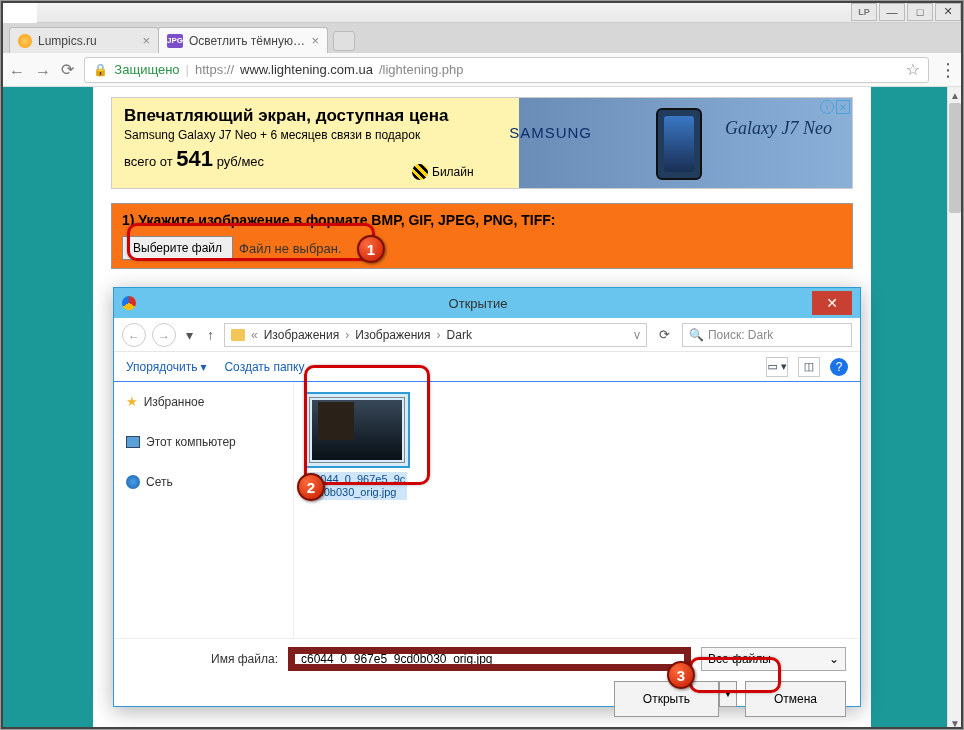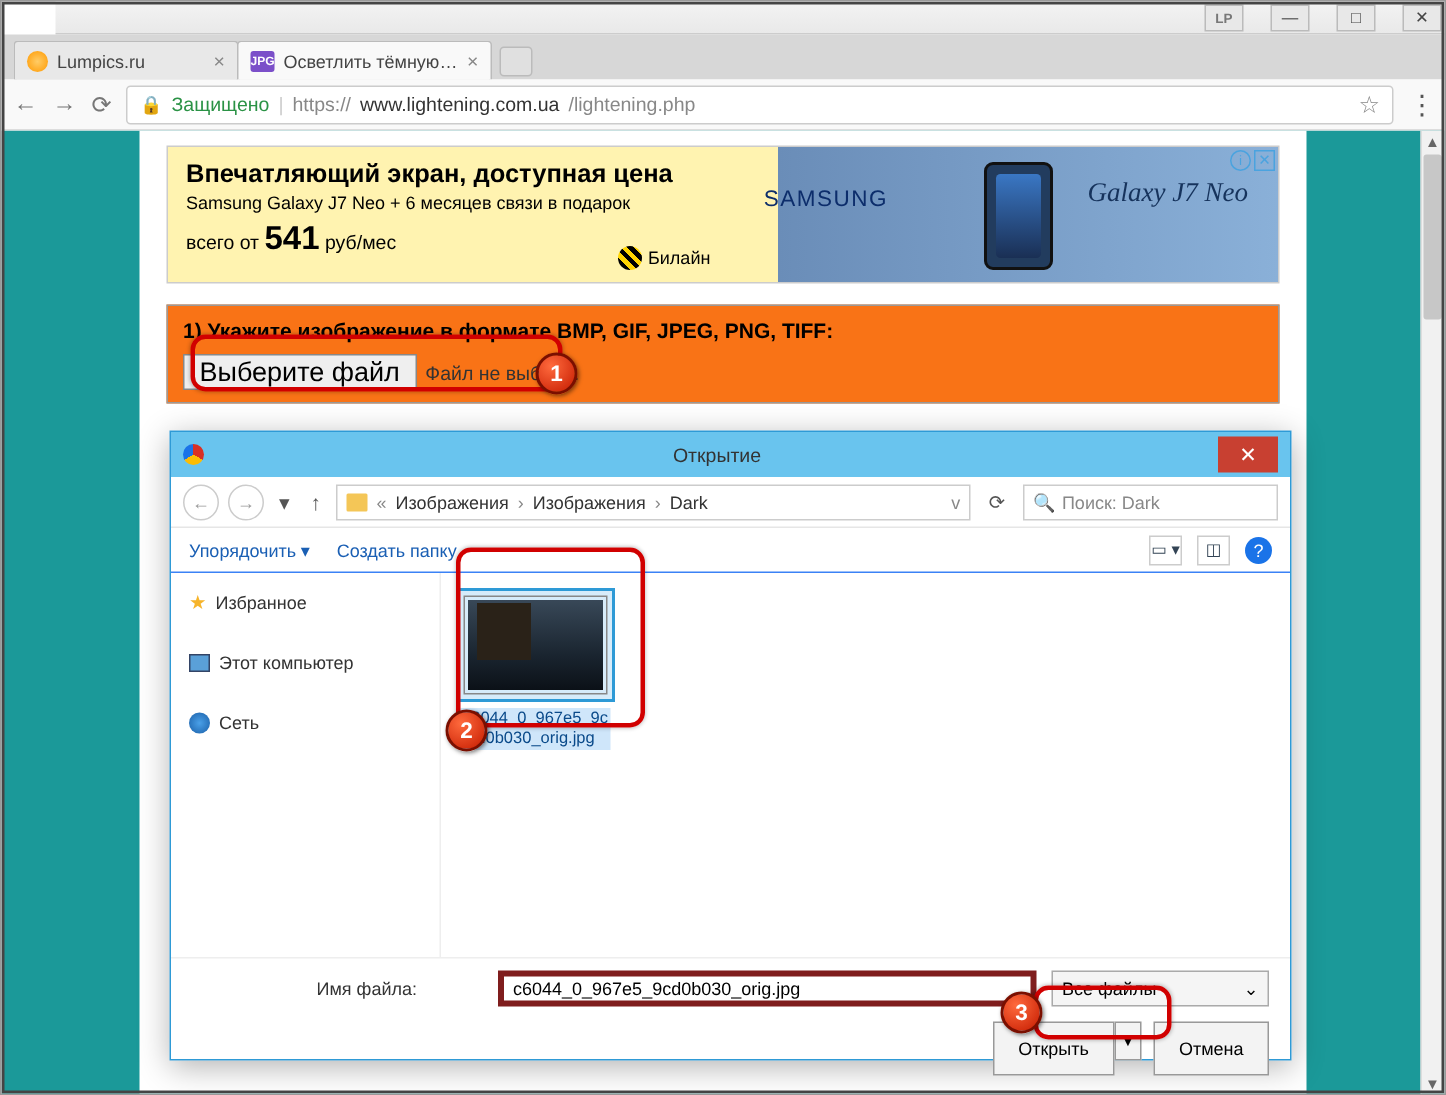--- a/index.html
+++ b/index.html
@@ -1,19 +1,19 @@
 <!DOCTYPE html>
 <html><head>
 <meta charset="utf-8">
 <style>
 * { box-sizing: border-box; margin: 0; padding: 0; font-family: "Segoe UI", Tahoma, Arial, sans-serif; }
 body { background: #fff; width: 964px; height: 730px; overflow: hidden; border: 1px solid #999; position: relative; }
 
 
-.os-bar { height: 22px; background: linear-gradient(#f3f3f3,#e9e9e9); border-bottom:1px solid #ccc; display:flex; justify-content:flex-end; align-items:center; gap:18px; padding-right:2px;margin-left:36px;}
+.os-bar { height: 22px; background: linear-gradient(#f3f3f3,#e9e9e9); border-bottom:1px solid #ccc; display:flex; justify-content:flex-end; align-items:center; gap:2px; padding-right:2px;margin-left:36px;}
 .os-btn { width:26px; height:18px; background:#e8e8e8; border:1px solid #bbb; display:flex; align-items:center; justify-content:center; font-size:11px; color:#444;}
 .os-btn.lp{font-size:9px; font-weight:bold; color:#777;}
 .os-btn.close{background:#e8e8e8;}
 
 
 .tab-strip { height:30px; background:#d7d7d7; display:flex; align-items:flex-end; padding-left:8px; }
 .tab { height:26px; background:#f9f9f9; border:1px solid #bbb; border-bottom:none; border-radius:3px 3px 0 0; display:flex; align-items:center; padding:0 8px; font-size:12px; color:#444; margin-right:-1px; max-width:170px; min-width:150px; gap:6px;}
 .tab.inactive{background:#e8e8e8;}
 .tab .fav{width:14px;height:14px;border-radius:50%; flex:none;}
 .fav-orange{background:radial-gradient(circle,#ffcc66,#ff9900);}
@@ -54,21 +54,21 @@
 .ad-phone{position:absolute;right:150px;top:10px;width:46px;height:72px;background:#223c5e;border-radius:6px;border:2px solid #111;}
 .ad-phone::after{content:"";position:absolute;inset:6px;background:linear-gradient(#3a77c4,#1a2f54);border-radius:3px;}
 .ad-galaxy{position:absolute;right:20px;top:20px;font-family:Georgia,serif;font-style:italic;font-size:18px;color:#16335c;}
 .ad-close{position:absolute;right:2px;top:2px;width:14px;height:14px;border:1px solid #4aa3df;color:#4aa3df;font-size:10px;display:flex;align-items:center;justify-content:center;}
 .ad-i{position:absolute;right:18px;top:2px;width:14px;height:14px;border:1px solid #4aa3df;color:#4aa3df;border-radius:50%;font-size:9px;display:flex;align-items:center;justify-content:center;}
 
 
 .form-box{margin:0 18px;border:1px solid #999;padding:8px 10px;background:#f97316;}
 .form-label{font-size:14px;font-weight:bold;margin-bottom:8px;}
 .choose-wrap{display:flex;align-items:center;gap:6px;}
-.choose-btn{height:24px;padding:0 10px;background:#efefef;border:1px solid #888;font-size:18px;cursor:pointer;}
+.choose-btn{height:24px;padding:0 10px;background:#efefef;border:1px solid #888;font-size:12px;cursor:pointer;}
 .nofile{font-size:13px;color:#333;}
 
 
 .callout{position:absolute;border:3px solid #d10000;border-radius:10px;box-shadow:0 0 3px rgba(0,0,0,.3);pointer-events:none;}
 .badge{position:absolute;width:28px;height:28px;border-radius:50%;background:radial-gradient(circle at 35% 30%,#ff6a3d,#c51b00);border:2px solid #7a0f00;color:#fff;font-weight:bold;display:flex;align-items:center;justify-content:center;font-size:15px;box-shadow:1px 1px 3px rgba(0,0,0,.5);}
 
 
 .dialog{position:absolute;left:112px;top:200px;width:748px;height:420px;background:#fff;border:1px solid #2e9ad6;box-shadow:0 4px 20px rgba(0,0,0,.3);}
 .dlg-title{height:30px;background:#69c4ee;display:flex;align-items:center;padding:0 8px;color:#333;font-size:13px;}
 .dlg-title .chrome-ico{width:14px;height:14px;border-radius:50%;background:conic-gradient(#d93025 0 120deg,#fbbc05 120deg 240deg,#1a73e8 240deg 360deg);margin-right:8px;}
@@ -95,24 +95,24 @@
 .net-ico{width:14px;height:14px;border-radius:50%;background:radial-gradient(#4aa0e8,#1a5fa8);}
 .files-area{flex:1;padding:10px;}
 .file-thumb{width:106px;display:flex;flex-direction:column;align-items:center;gap:4px;cursor:pointer;}
 .thumb-img{width:96px;height:66px;background:linear-gradient(180deg,#3a4a5a 0%,#1a2530 60%,#0a0f15 100%);border:1px solid #888;padding:2px;background-clip:content-box;position:relative;}
 .thumb-img::before{content:"";position:absolute;left:8px;top:4px;width:36px;height:38px;background:#2a2218;}
 .thumb-sel{border:2px solid #2e9ad6;padding:3px;background:#d7ecfa;}
 .file-name{font-size:11px;text-align:center;color:#0a4a8a;background:#cfe6fa;padding:1px 2px;line-height:1.2;max-width:106px;}
 .dlg-bottom{padding:8px 14px 12px 14px;border-top:1px solid #eee;}
 .row-bottom{display:flex;align-items:center;gap:10px;font-size:12px;}
 .lbl{width:150px;text-align:right;color:#333;}
-.fname-input{flex:1;height:24px;border:4px solid #7f1d1d;padding:0 6px;font-size:12px;background:#fff;margin-left:44px;}
+.fname-input{flex:1;height:24px;border:7px solid #7f1d1d;padding:0 6px;font-size:12px;background:#fff;}
 .type-select{width:145px;height:24px;border:1px solid #aaa;padding:0 6px;font-size:12px;background:#f5f5f5;display:flex;align-items:center;justify-content:space-between;}
 .btn-row{display:flex;justify-content:flex-end;gap:8px;margin-top:10px;}
-.dlg-btn{height:36px;padding:0 16px;border:1px solid #999;background:#f3f3f3;font-size:12px;cursor:pointer;display:flex;align-items:center;}
+.dlg-btn{height:36px;padding:0 28px;border:1px solid #999;background:#f3f3f3;font-size:12px;cursor:pointer;display:flex;align-items:center;}
 .open-btn{display:flex;align-items:center;}
 .open-drop{width:18px;border-left:1px solid #999;display:flex;align-items:center;justify-content:center;height:26px;background:#f3f3f3;border-top:1px solid #999;border-right:1px solid #999;border-bottom:1px solid #999;font-size:9px;}
 
 .shadow-border{position:absolute;inset:0;pointer-events:none;border:2px solid #444;}
 </style>
 </head>
 <body>
 
 <div class="os-bar">
   <div class="os-btn lp">LP</div>

